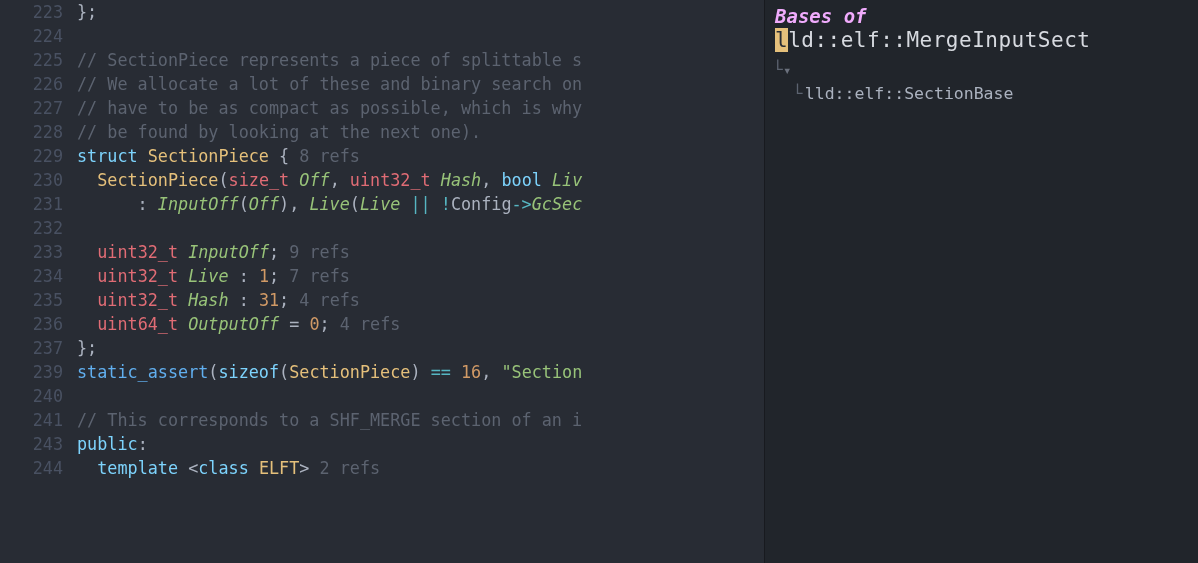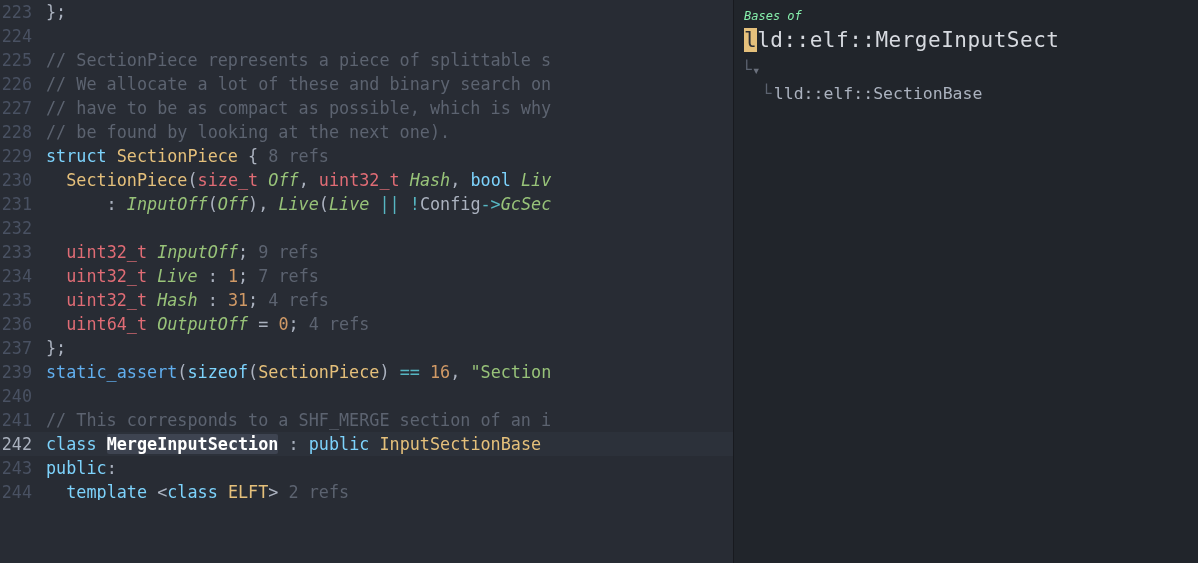--- a/index.html
+++ b/index.html
@@ -11,20 +11,21 @@
     background:#282c34;
     color:#abb2bf;
     display:flex;
   }
   .editor {
     width:733px;
     height:500px;
     overflow:hidden;
     background:#282c34;
     position:relative;
+    margin-left:31px;
   }
   .side-panel {
     flex:1;
     height:563px;
     background:#21252b;
     border-left:1px solid #181a1f;
     padding:4px 8px;
     overflow:hidden;
   }
   .code-line {
@@ -54,21 +55,21 @@
   .tk-op      { color:#56b6c2; }
   .tk-num     { color:#d19a66; }
   .tk-str     { color:#98c379; }
   .tk-comment { color:#5c6370; }
   .tk-hint    { color:#5c6370; }
   .tk-ident   { color:#abb2bf; }
   .tk-italic  { font-style:italic; }
   .tk-underline { }
   .tk-sel     { background:#3e4451; color:#ffffff; border-radius:2px; font-weight:bold; }
   
-  .sp-title { color:#86efac; font-style:italic; font-size:12px; padding:0 2px; }
+  .sp-title { color:#f0abfc; font-style:italic; font-size:19px; padding:0 2px;font-weight:bold; }
   .sp-main  { font-size:21px; font-family:inherit; color:#d7dae0; padding:0 2px 6px 2px;
               letter-spacing:0.5px; }
   .sp-cursor { background:#e5c07b; color:#282c34; }
   .sp-tree-row { display:flex; align-items:center; color:#abb2bf; font-size:16.5px;
                  white-space:pre; height:24px; }
   .sp-arrow { color:#6b717d; font-size:14px; margin-right:2px; }
   .sp-branch { color:#5c6370; }
 </style>
 </head>
 <body>
@@ -85,21 +86,20 @@
     <div class="code-line"><div class="gutter">231</div><div class="line-content"><span class="tk-punct">      : </span><span class="tk-param tk-italic">InputOff</span><span class="tk-punct">(</span><span class="tk-param">Off</span><span class="tk-punct">), </span><span class="tk-param tk-italic">Live</span><span class="tk-punct">(</span><span class="tk-param">Live</span><span class="tk-punct"> </span><span class="tk-op">||</span><span class="tk-punct"> </span><span class="tk-op">!</span><span class="tk-ident tk-underline">Config</span><span class="tk-op">-&gt;</span><span class="tk-param tk-italic">GcSec</span></div></div>
     <div class="code-line"><div class="gutter">232</div><div class="line-content"></div></div>
     <div class="code-line"><div class="gutter">233</div><div class="line-content"><span>  </span><span class="tk-type">uint32_t</span><span> </span><span class="tk-param tk-italic">InputOff</span><span class="tk-punct">; </span><span class="tk-hint">9 refs</span></div></div>
     <div class="code-line"><div class="gutter">234</div><div class="line-content"><span>  </span><span class="tk-type">uint32_t</span><span> </span><span class="tk-param tk-italic">Live</span><span class="tk-punct"> : </span><span class="tk-num">1</span><span class="tk-punct">; </span><span class="tk-hint">7 refs</span></div></div>
     <div class="code-line"><div class="gutter">235</div><div class="line-content"><span>  </span><span class="tk-type">uint32_t</span><span> </span><span class="tk-param tk-italic">Hash</span><span class="tk-punct"> : </span><span class="tk-num">31</span><span class="tk-punct">; </span><span class="tk-hint">4 refs</span></div></div>
     <div class="code-line"><div class="gutter">236</div><div class="line-content"><span>  </span><span class="tk-type">uint64_t</span><span> </span><span class="tk-param tk-italic">OutputOff</span><span class="tk-punct"> = </span><span class="tk-num">0</span><span class="tk-punct">; </span><span class="tk-hint">4 refs</span></div></div>
     <div class="code-line"><div class="gutter">237</div><div class="line-content"><span class="tk-punct">};</span></div></div>
     <div class="code-line"><div class="gutter">239</div><div class="line-content"><span class="tk-func">static_assert</span><span class="tk-punct">(</span><span class="tk-keyword">sizeof</span><span class="tk-punct">(</span><span class="tk-typename">SectionPiece</span><span class="tk-punct">) </span><span class="tk-op">==</span><span class="tk-punct"> </span><span class="tk-num">16</span><span class="tk-punct">, </span><span class="tk-str">"Section</span></div></div>
     <div class="code-line"><div class="gutter">240</div><div class="line-content"></div></div>
     <div class="code-line"><div class="gutter">241</div><div class="line-content"><span class="tk-comment">// This corresponds to a SHF_MERGE section of an i</span></div></div>
-    <div class="code-line"><div class="gutter current">242</div><div class="line-content current"><span class="tk-keyword">class</span><span> </span><span class="tk-sel">MergeInputSection</span><span class="tk-punct"> : </span><span class="tk-keyword">public</span><span> </span><span class="tk-typename">InputSectionBase</span><span class="tk-punct"> </span></div></div>
     <div class="code-line"><div class="gutter">243</div><div class="line-content"><span class="tk-keyword">public</span><span class="tk-punct">:</span></div></div>
     <div class="code-line"><div class="gutter">244</div><div class="line-content"><span>  </span><span class="tk-keyword">template</span><span class="tk-punct"> &lt;</span><span class="tk-keyword">class</span><span> </span><span class="tk-typename">ELFT</span><span class="tk-punct">&gt; </span><span class="tk-hint">2 refs</span></div></div>
   </div>
 
 <div class="side-panel">
   <div class="sp-title">Bases of</div>
   <div class="sp-main">
     <span class="sp-cursor">l</span><span>ld::elf::MergeInputSect</span>
   </div>
   <div id="sp-tree">

